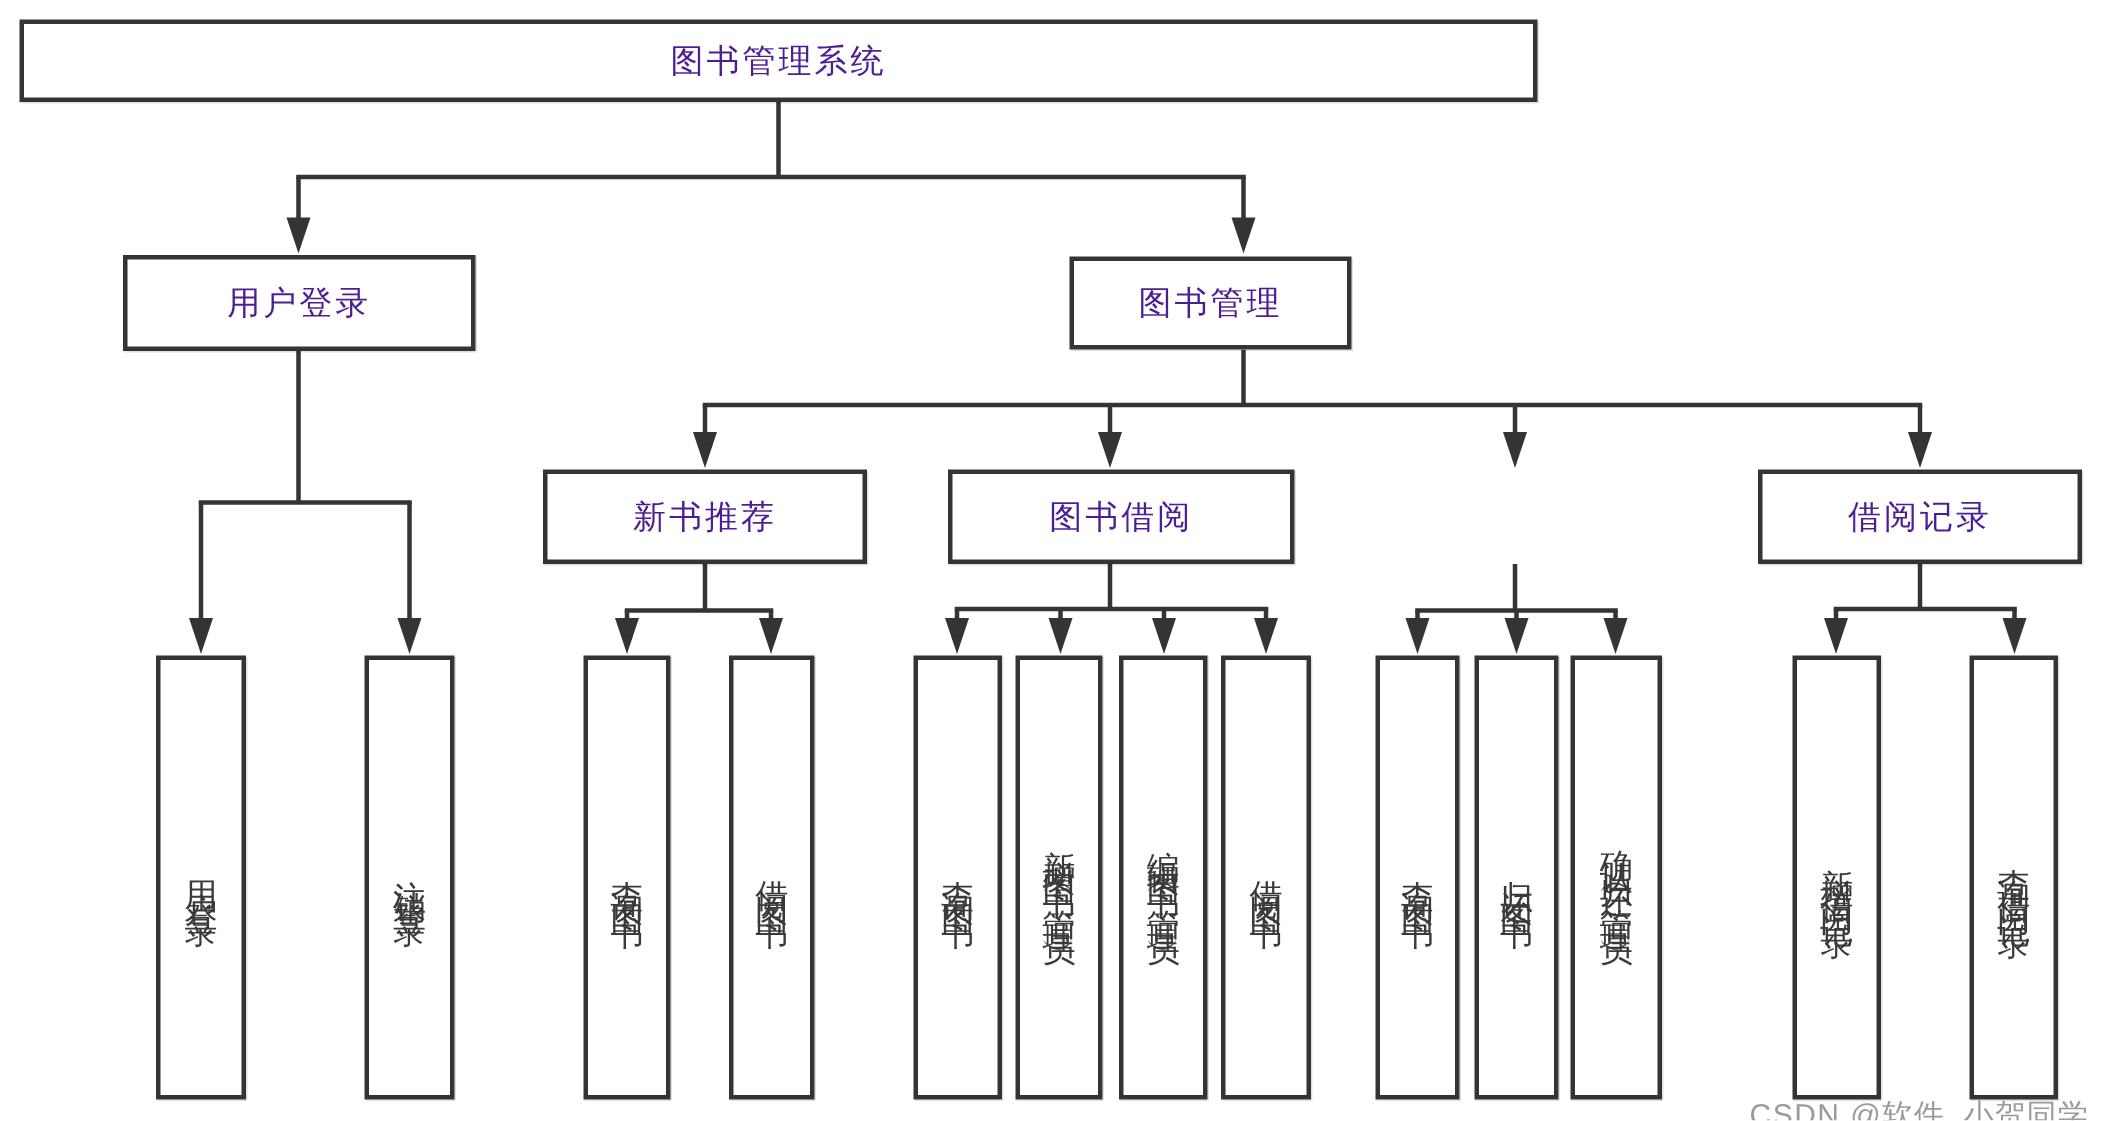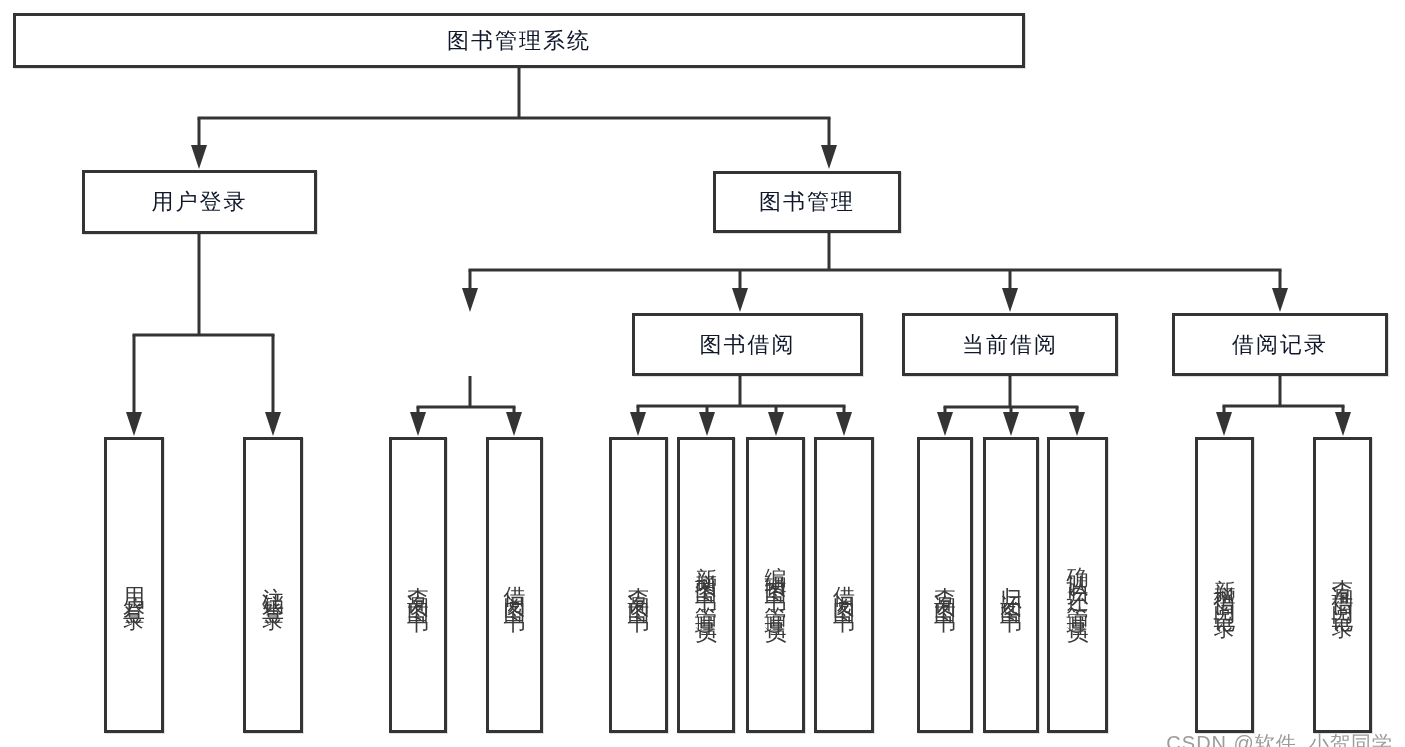--- a/index.html
+++ b/index.html
@@ -24,21 +24,21 @@
     background: #ffffff;
     display: flex;
     align-items: center;
     justify-content: center;
     z-index: 2;
     box-shadow: 1px 1px 0 rgba(0,0,0,0.12);
   }
   .node-h {
     font-size: 22px;
     letter-spacing: 2px;
-    color: #0f172a;
+    color: #4c1d95;
   }
   .leaf { z-index: 2; }
   .vtext {
     writing-mode: vertical-rl;
     text-orientation: mixed;
     font-size: 22px;
     line-height: 1;
     letter-spacing: 8px;
     color: #3a3a3a;
     white-space: nowrap;
@@ -127,25 +127,25 @@
     <span>图书管理系统</span>
   </div>
 
   <div class="node node-h" style="left:82px; top:170px; width:235px; height:64px;">
     <span>用户登录</span>
   </div>
   <div class="node node-h" style="left:713px; top:171px; width:188px; height:62px;">
     <span>图书管理</span>
   </div>
 
+  <div class="node node-h" style="left:362px; top:313px; width:216px; height:63px;">
+    <span>新书推荐</span>
+  </div>
   <div class="node node-h" style="left:632px; top:313px; width:231px; height:63px;">
     <span>图书借阅</span>
-  </div>
-  <div class="node node-h" style="left:902px; top:313px; width:216px; height:63px;">
-    <span>当前借阅</span>
   </div>
   <div class="node node-h" style="left:1172px; top:313px; width:216px; height:63px;">
     <span>借阅记录</span>
   </div>
 
   <div class="node leaf" style="left:104px; top:437px; width:60px; height:296px;">
     <span class="vtext">用户登录</span>
   </div>
   <div class="node leaf" style="left:243px; top:437px; width:60px; height:296px;">
     <span class="vtext">注销登录</span>

